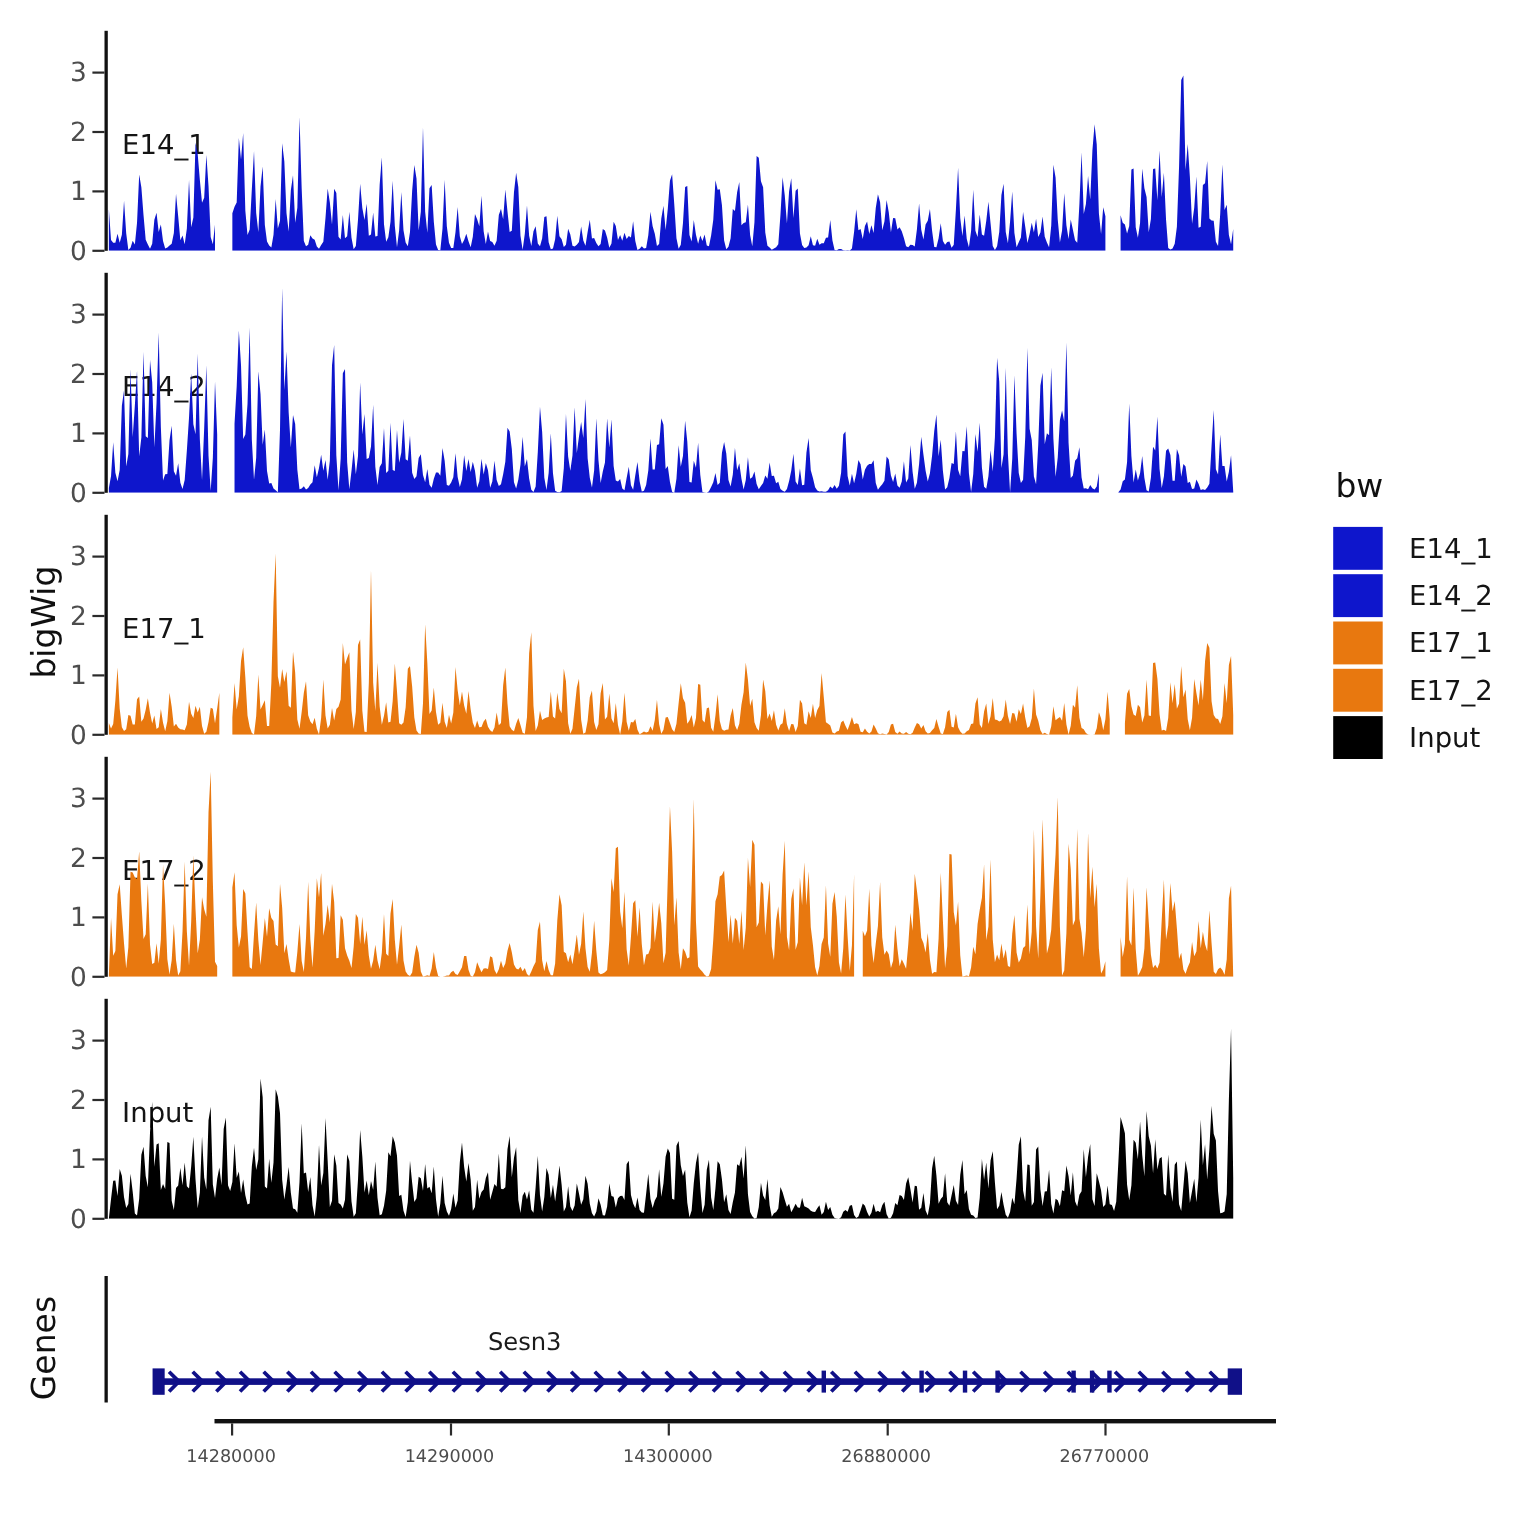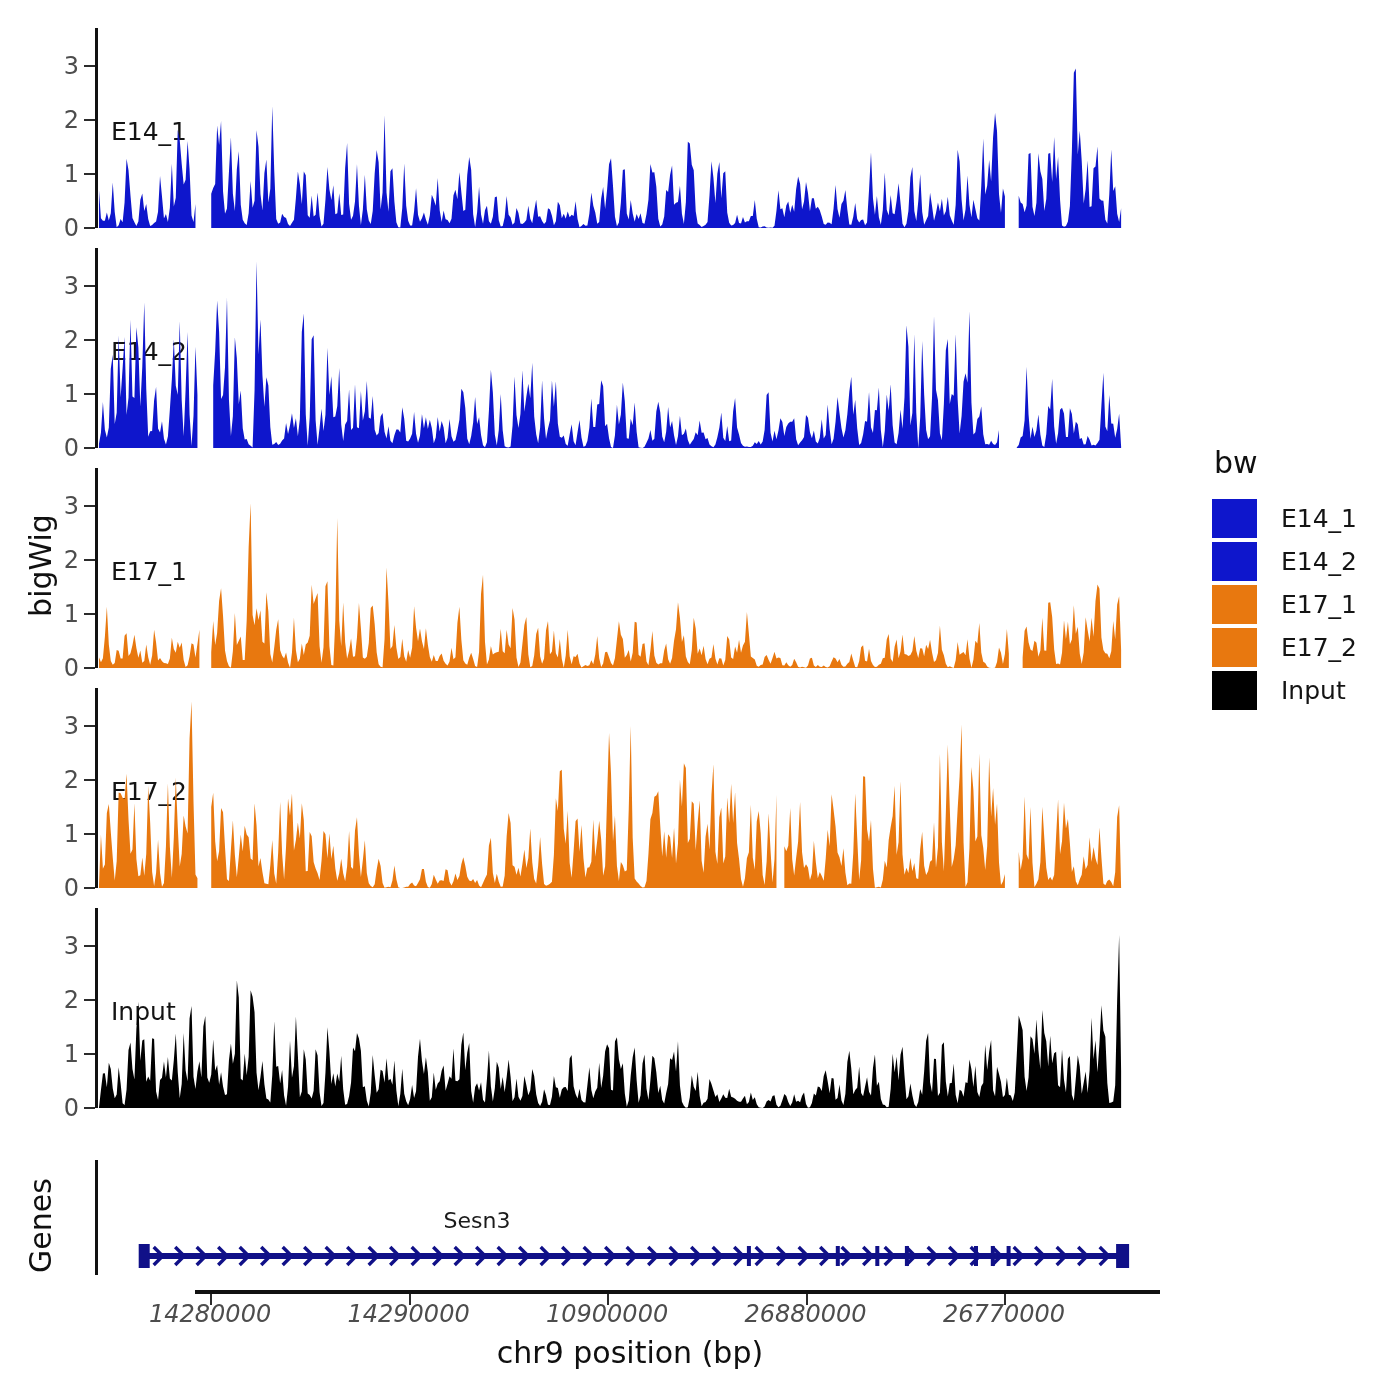--- a/index.html
+++ b/index.html
@@ -74,27 +74,27 @@
     white-space:nowrap;
     transform:translateX(-50%);
   }
   #gene-model-svg{position:absolute;left:0;top:0;width:1040px;height:135px;}
 
   
   #x-axis{position:absolute;left:195px;top:1290px;width:965px;height:46px;}
   #x-axis-line{position:absolute;left:0;top:0;width:100%;height:4px;background:#111111;}
   .xtick{position:absolute;top:4px;width:2px;height:11px;background:#2b2b2b;}
   .xtick-label{
-    position:absolute;top:10px;
-    font-size:24px;color:#4d4d4d;
-    white-space:nowrap;transform:translateX(-50%);font-style:italic;
-  }
-
-  
-  #legend{position:absolute;left:1212px;top:425px;width:180px;margin-top:20px;}
+    position:absolute;top:24px;
+    font-size:16px;color:#4d4d4d;
+    white-space:nowrap;transform:translateX(-50%);
+  }
+
+  
+  #legend{position:absolute;left:1212px;top:425px;width:180px;}
   #legend-title{font-size:30px;color:#101010;margin:0 0 18px 2px;}
   .legend-row{display:flex;align-items:center;height:41px;margin-bottom:2px;}
   .legend-swatch{width:45px;height:39px;flex:0 0 45px;}
   .legend-label{font-size:25px;color:#141414;margin-left:24px;white-space:nowrap;}
 </style>
 </head>
 <body>
 
 <div class="plot-root">
 
@@ -265,28 +265,27 @@
       </svg>
   </div>
 
   <div id="x-axis">
     <div id="x-axis-line"></div>
   <div class="xtick" style="left: 15.1px;"></div>
       <div class="xtick-label" style="left: 15.1px;">14280000</div>
       <div class="xtick" style="left: 213.6px;"></div>
       <div class="xtick-label" style="left: 213.6px; text-align: center;">14290000</div>
       <div class="xtick" style="left: 412.1px;"></div>
-      <div class="xtick-label" style="left: 412.1px;">10900000</div>
+      <div class="xtick-label" style="left: 412.1px;">14300000</div>
       <div class="xtick" style="left: 610.5px;"></div>
       <div class="xtick-label" style="left: 610.5px;">26880000</div>
       <div class="xtick" style="left: 809px;"></div>
       <div class="xtick-label" style="left: 809px;">26770000</div>
     </div>
 
-  <div id="x-axis-title">chr9 position (bp)</div>
 
   <div id="legend">
     <div id="legend-title">bw</div>
     <div id="legend-rows">
         <div class="legend-row">
           <div class="legend-swatch" style="background: rgb(14, 22, 204);"></div>
           <div class="legend-label">E14_1</div>
         </div>
         <div class="legend-row">
           <div class="legend-swatch" style="background: rgb(14, 22, 204);"></div>

